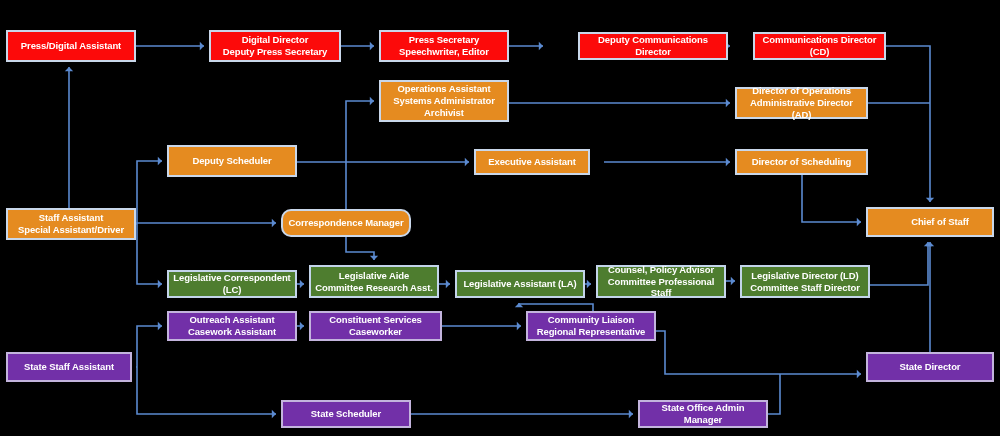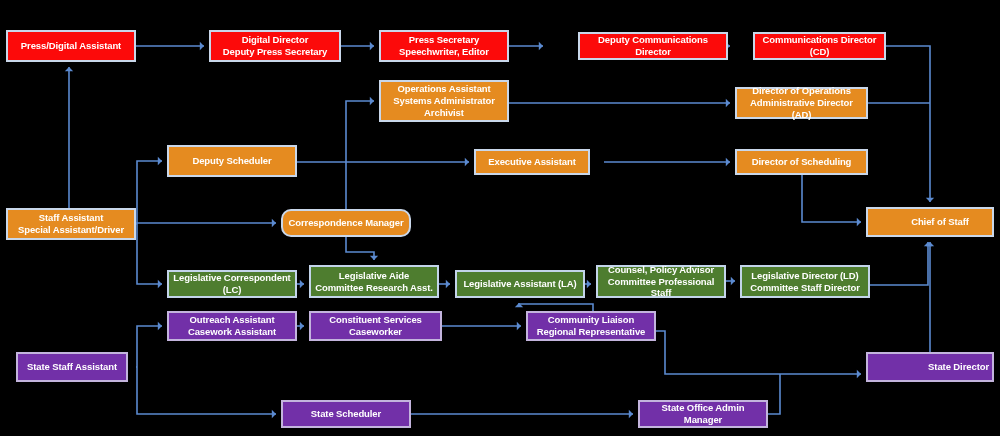--- a/index.html
+++ b/index.html
@@ -288,26 +288,26 @@
           <span class="lbl">Constituent Services</span>
           <span class="lbl">Caseworker</span>
         </div>
       </div>
       <div class="node purple" style="left: 526px; top: 311px; width: 130px; height: 30px;">
         <div>
           <span class="lbl">Community Liaison</span>
           <span class="lbl">Regional Representative</span>
         </div>
       </div>
-      <div class="node purple" style="left: 16px; top: 352px; width: 112px; height: 30px;">
+      <div class="node purple" style="left: 6px; top: 352px; width: 126px; height: 30px;">
         <div>
           <span class="lbl">State Staff Assistant</span>
         </div>
       </div>
-      <div class="node purple" style="left: 866px; top: 352px; width: 128px; height: 30px; justify-content: flex-end;">
+      <div class="node purple" style="left: 866px; top: 352px; width: 128px; height: 30px;">
         <div>
           <span class="lbl">State Director</span>
         </div>
       </div>
       <div class="node purple" style="left: 281px; top: 400px; width: 130px; height: 28px;">
         <div>
           <span class="lbl">State Scheduler</span>
         </div>
       </div>
       <div class="node purple" style="left: 638px; top: 400px; width: 130px; height: 28px;">

